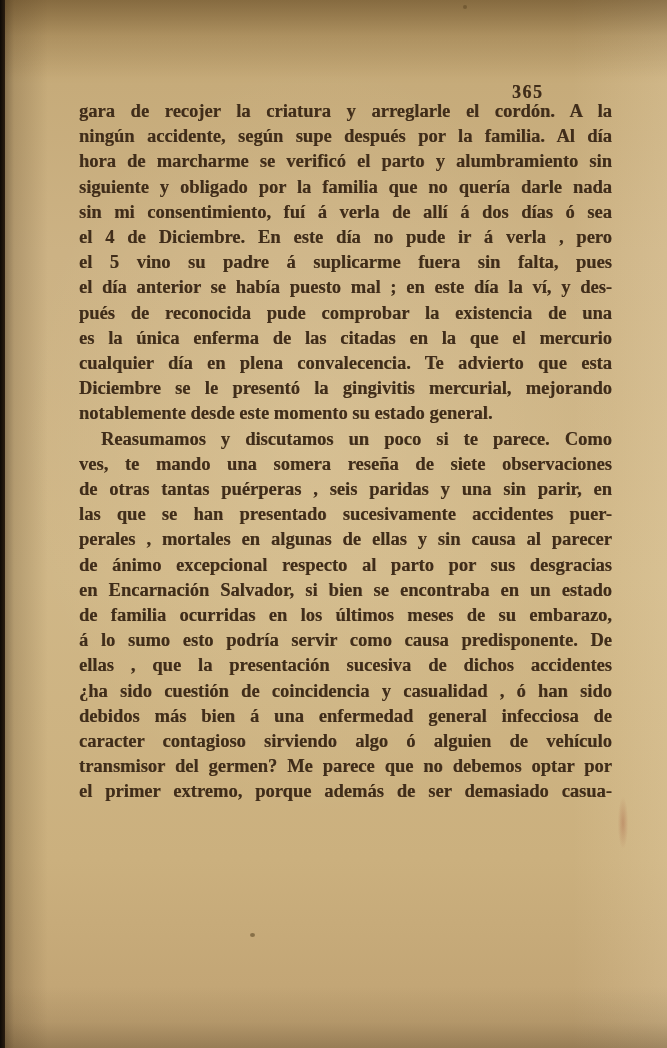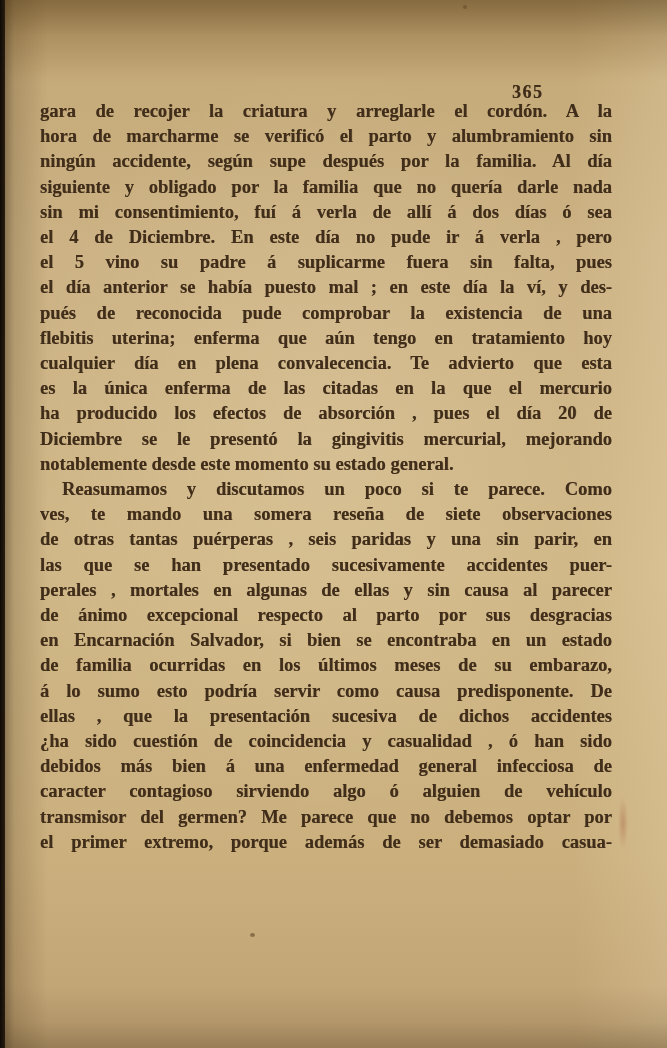--- a/index.html
+++ b/index.html
@@ -26,51 +26,49 @@
     color: var(--ink, #402d1a);
     letter-spacing: 1.5px;
     text-shadow: 0.3px 0.3px 0.6px rgba(58,38,18,0.55);
   }
   .text-block {
     position: absolute; left: 40px; top: 99px; width: 572px;
     color: var(--ink, #402d1a);
     font: 700 18.5px/25.2px "Liberation Serif", "DejaVu Serif", serif;
     text-shadow: 0.3px 0.3px 0.6px rgba(58,38,18,0.5);
   }
-  .line { text-align: justify; text-align-last: justify; }
+  .line { text-align: justify; text-align-last: justify; margin-left: 39px; }
   .line.end { text-align-last: left; }
   .line.indent { text-indent: 22px; }
   .speck { position: absolute; border-radius: 50%; background: #54401f; }
   .speck.s1 { left: 250px; top: 933px; width: 5px; height: 4px; opacity: 0.55; }
   .speck.s2 { left: 463px; top: 5px; width: 4px; height: 4px; opacity: 0.45; }
   .smudge {
     position: absolute; left: 616px; top: 788px; width: 14px; height: 70px;
     background: radial-gradient(closest-side, rgba(150,60,40,0.28), rgba(150,60,40,0) 75%);
   }
 </style>
 </head>
 <body>
 
 <div class="scan" style="--ink: #402d1a;">
   <div class="edge-left"></div>
   <div class="page-number">365</div>
   <div class="text-block">
       <div class="line">gara de recojer la criatura y arreglarle el cordón. A la</div>
+      <div class="line">ningún accidente, según supe después por la familia. Al día</div>
       <div class="line">hora de marcharme se verificó el parto y alumbramiento sin</div>
-      <div class="line">ningún accidente, según supe después por la familia. Al día</div>
       <div class="line">siguiente y obligado por la familia que no quería darle nada</div>
       <div class="line">sin mi consentimiento, fuí á verla de allí á dos días ó sea</div>
       <div class="line">el 4 de Diciembre. En este día no pude ir á verla , pero</div>
       <div class="line">el 5 vino su padre á suplicarme fuera sin falta, pues</div>
       <div class="line">el día anterior se había puesto mal ; en este día la ví, y des-</div>
       <div class="line">pués de reconocida pude comprobar la existencia de una</div>
-      <div class="line">flebitis uterina; enferma que aún tengo en tratamiento hoy</div>
+      <div class="line">es la única enferma de las citadas en la que el mercurio</div>
       <div class="line">cualquier día en plena convalecencia. Te advierto que esta</div>
-      <div class="line">es la única enferma de las citadas en la que el mercurio</div>
-      <div class="line">ha producido los efectos de absorción , pues el día 20 de</div>
       <div class="line">Diciembre se le presentó la gingivitis mercurial, mejorando</div>
       <div class="line end">notablemente desde este momento su estado general.</div>
       <div class="line indent">Reasumamos y discutamos un poco si te parece. Como</div>
       <div class="line">ves, te mando una somera reseña de siete observaciones</div>
       <div class="line">de otras tantas puérperas , seis paridas y una sin parir, en</div>
       <div class="line">las que se han presentado sucesivamente accidentes puer-</div>
       <div class="line">perales , mortales en algunas de ellas y sin causa al parecer</div>
       <div class="line">de ánimo excepcional respecto al parto por sus desgracias</div>
       <div class="line">en Encarnación Salvador, si bien se encontraba en un estado</div>
       <div class="line">de familia ocurridas en los últimos meses de su embarazo,</div>

